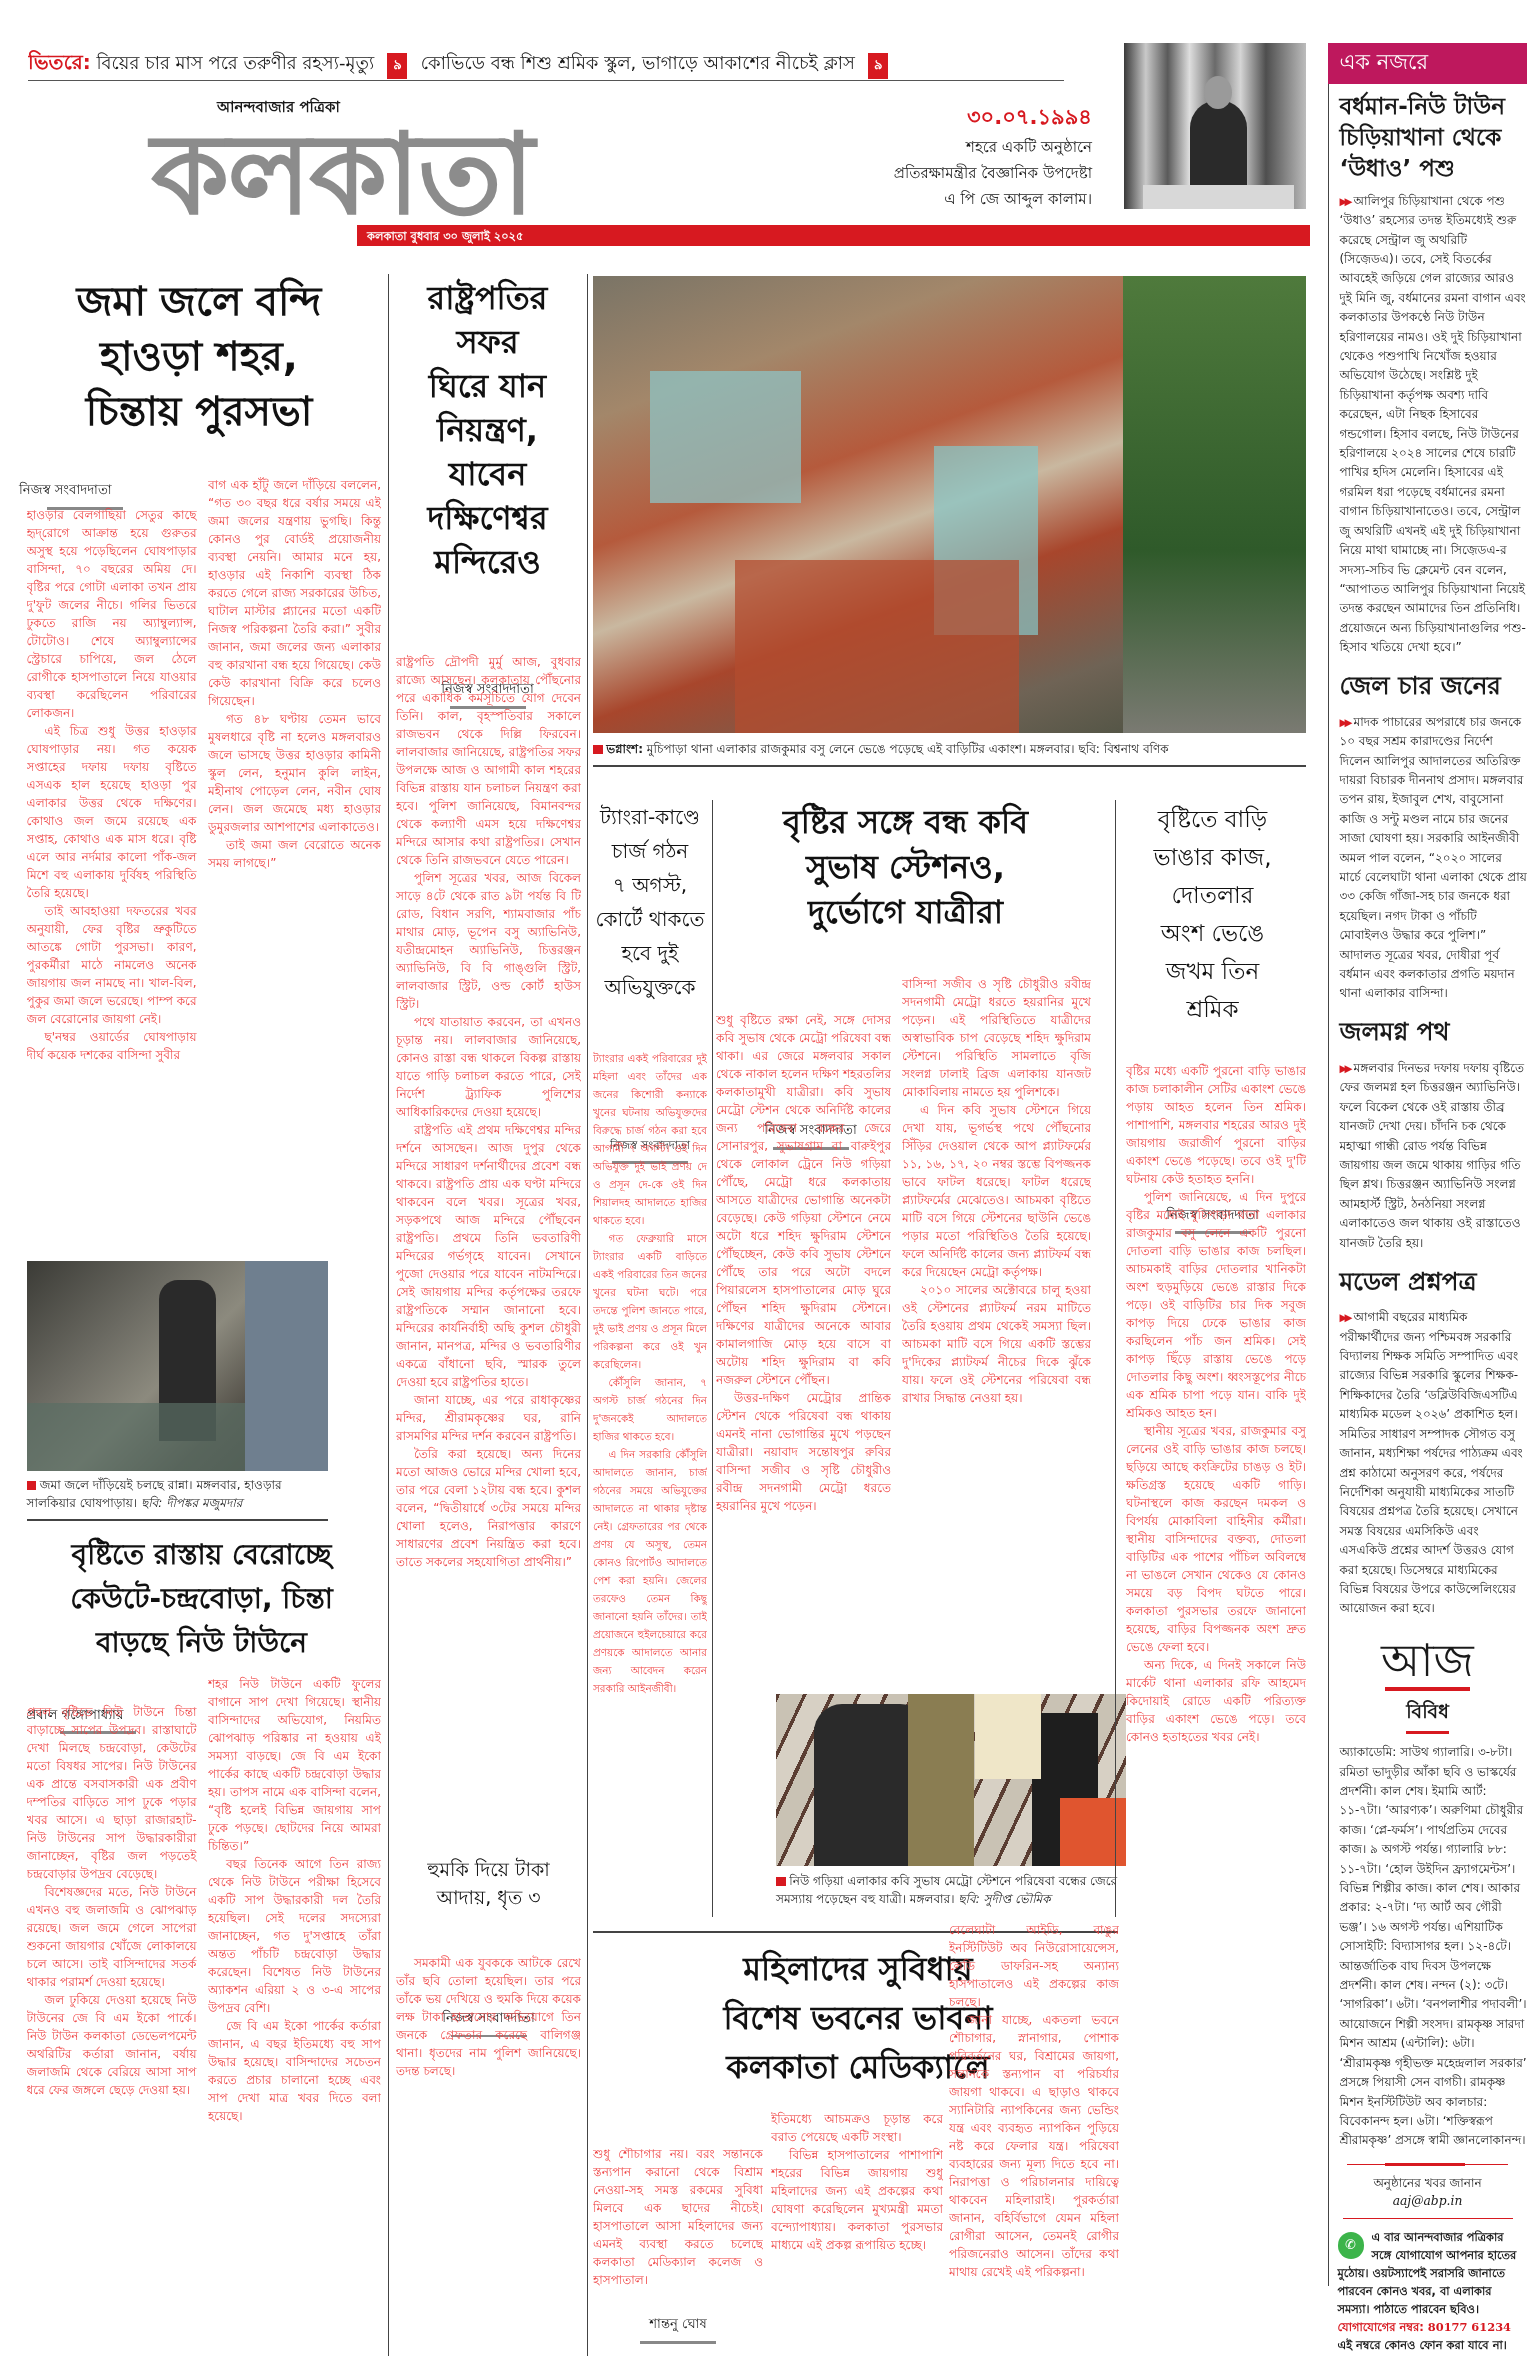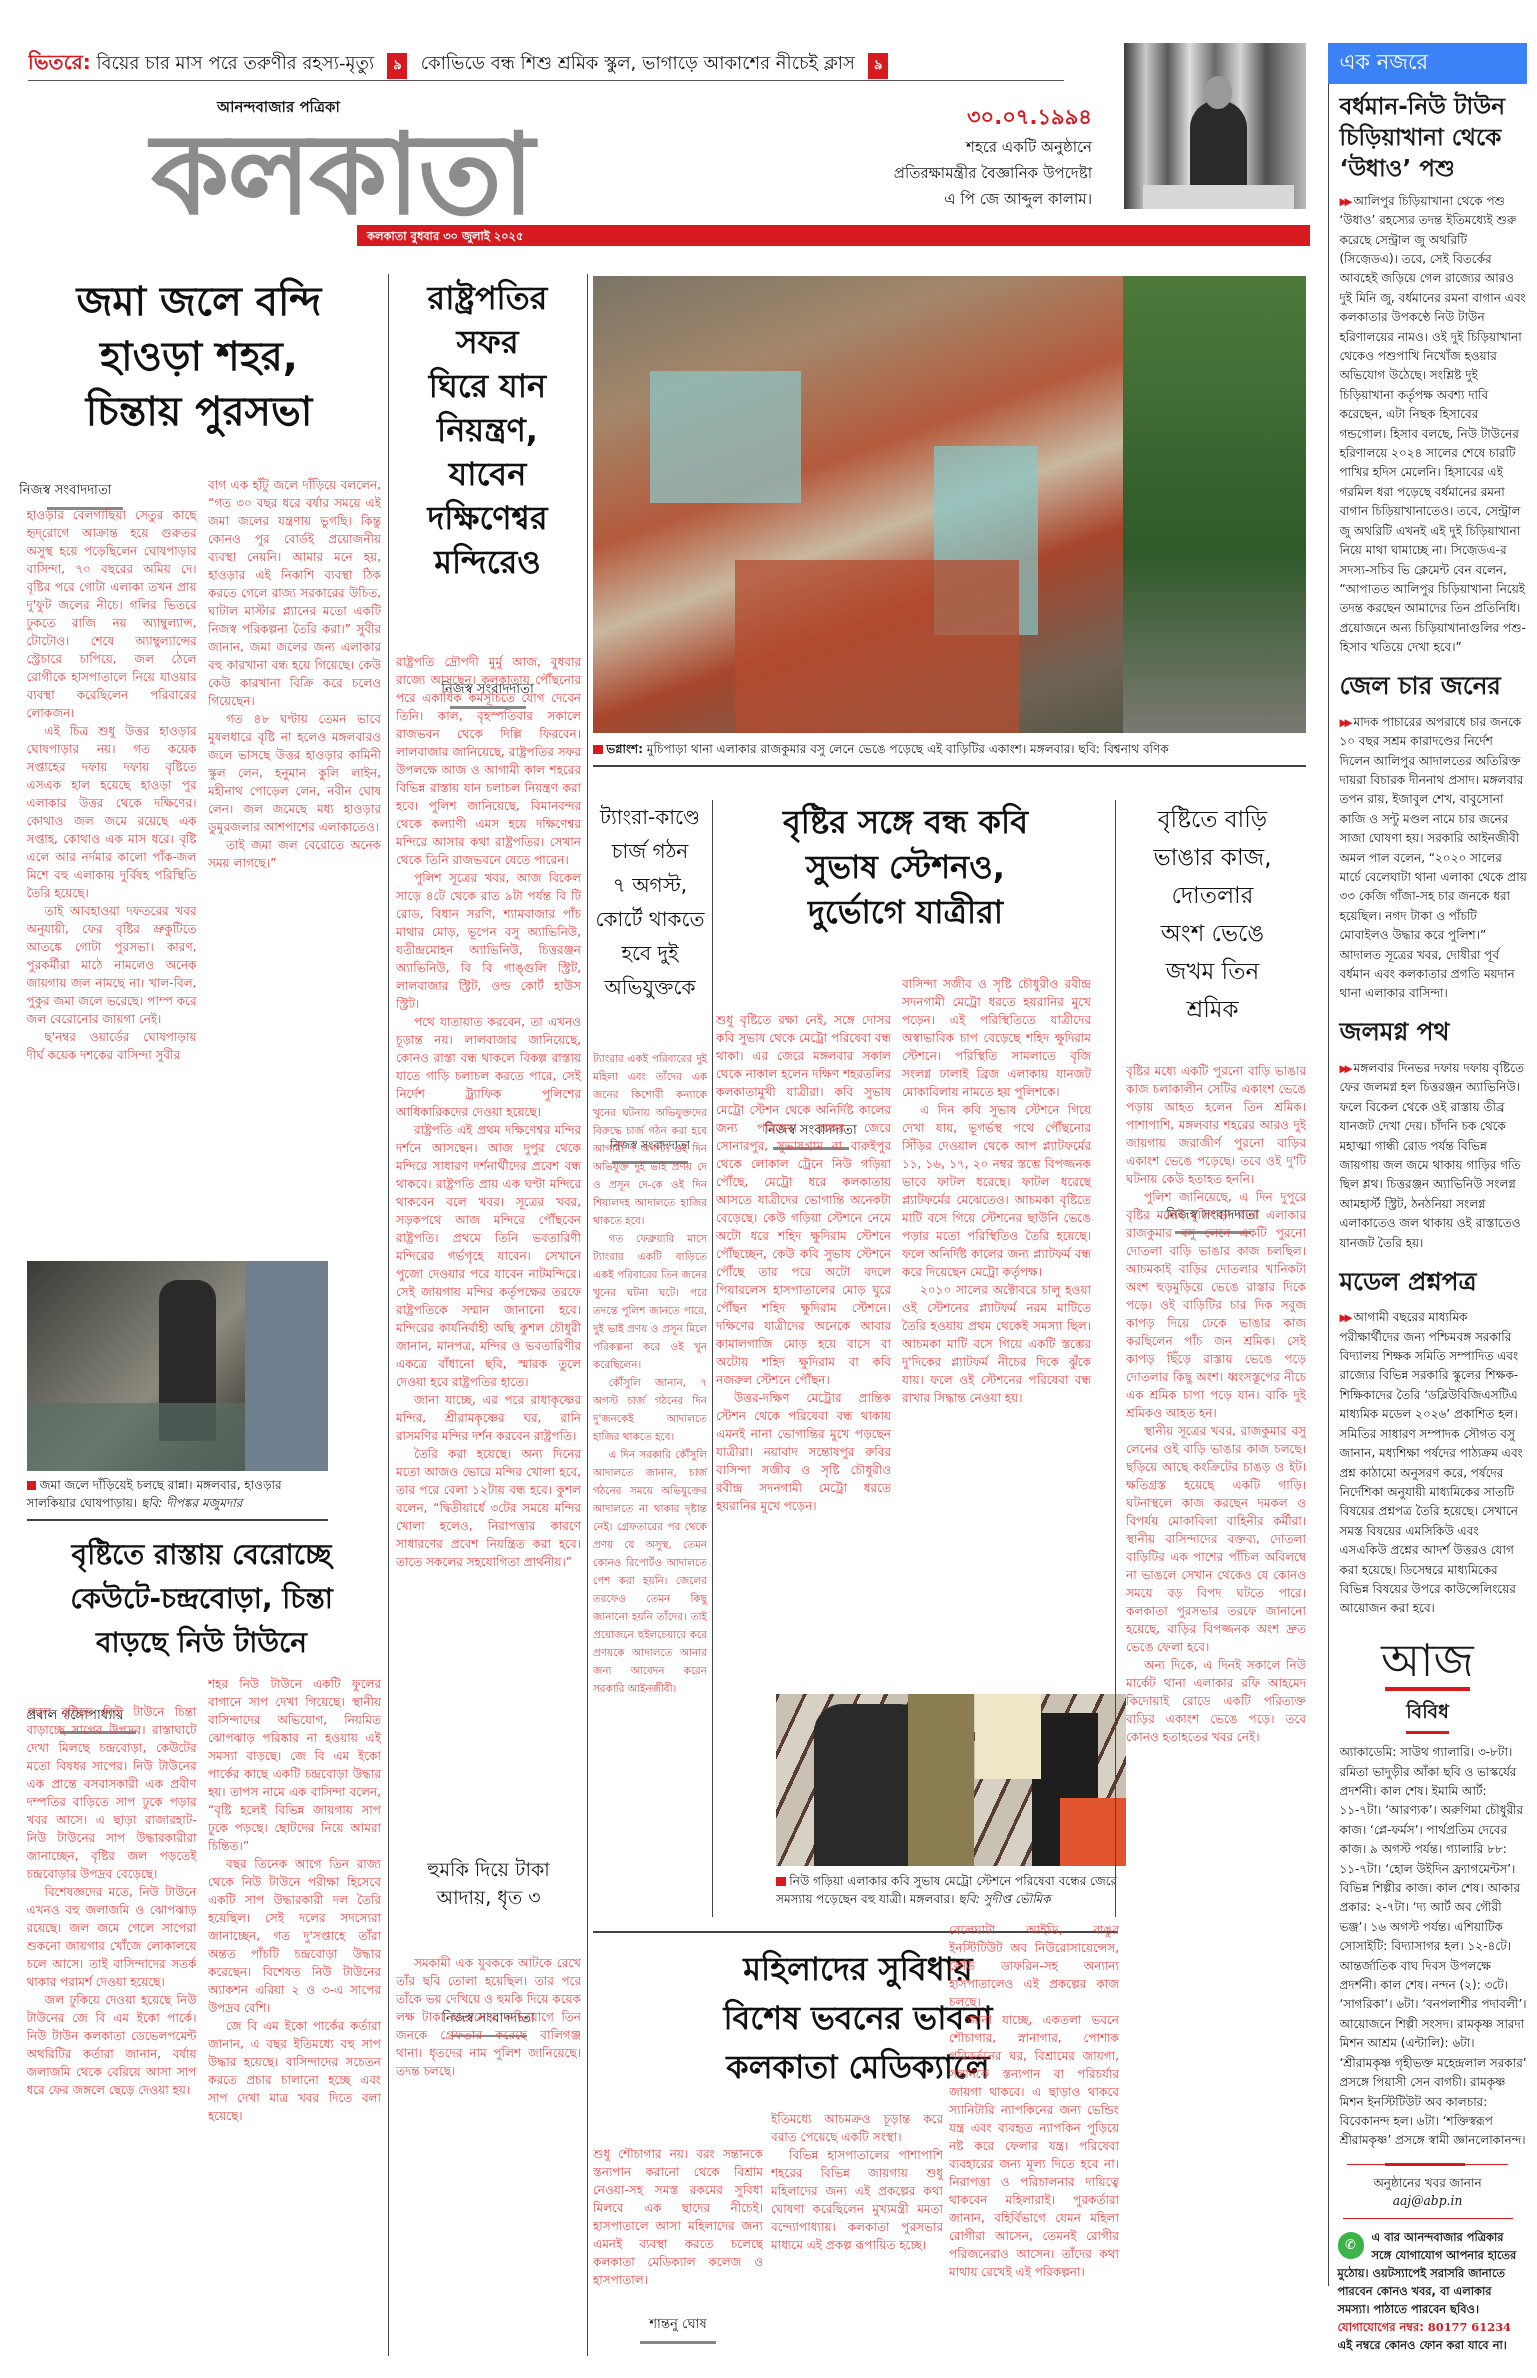--- a/index.html
+++ b/index.html
@@ -43,21 +43,21 @@
   <div style="position:absolute;right:218px;top:97px;font-family:'DejaVu Sans',sans-serif;font-size:15px;">এ পি জে আব্দুল কালাম।</div>
 </div>
 <div class="photo" style="left:1124px;top:43px;width:182px;height:166px;background:linear-gradient(90deg,#3a3a3a 0%,#c9c9c9 12%,#5a5a5a 24%,#dedede 36%,#6a6a6a 50%,#d5d5d5 64%,#4e4e4e 78%,#bcbcbc 100%);">
   <div style="position:absolute;left:66px;top:57px;width:57px;height:95px;background:#2a2a2a;border-radius:28px 28px 0 0;"></div>
   <div style="position:absolute;left:80px;top:33px;width:28px;height:33px;background:#9a9a9a;border-radius:50%;"></div>
   <div style="position:absolute;left:19px;top:142px;width:151px;height:24px;background:#d8d8d8;"></div>
 </div>
 
 <div class="vrule" style="left:1328px;top:43px;height:2243px;"></div>
 <div class="abs" style="left:1328px;top:43px;width:199px;">
-  <div style="background:#3b82f6;color:#fff;font-family:'DejaVu Sans',sans-serif;font-size:21px;padding:2.8px 11.4px;">এক নজরে</div>
+  <div style="background:#be185d;color:#fff;font-family:'DejaVu Sans',sans-serif;font-size:21px;padding:2.8px 11.4px;">এক নজরে</div>
   <div style="font-family:'DejaVu Sans',sans-serif;font-weight:bold;font-size:23px;line-height:31px;margin:7.6px 0 7.6px 11.4px;">
     <div>বর্ধমান-নিউ টাউন</div>
     <div>চিড়িয়াখানা থেকে</div>
     <div>‘উধাও’ পশু</div>
   </div>
   <div class="side-p" style="padding-left:11.4px;">
     <span class="arrow">▶▶</span><span>আলিপুর চিড়িয়াখানা থেকে পশু ‘উধাও’ রহস্যের তদন্ত ইতিমধ্যেই শুরু করেছে সেন্ট্রাল জু অথরিটি (সিজ়েডএ)। তবে, সেই বিতর্কের আবহেই জড়িয়ে গেল রাজ্যের আরও দুই মিনি জু, বর্ধমানের রমনা বাগান এবং কলকাতার উপকণ্ঠে নিউ টাউন হরিণালয়ের নামও। ওই দুই চিড়িয়াখানা থেকেও পশুপাখি নিখোঁজ হওয়ার অভিযোগ উঠেছে। সংশ্লিষ্ট দুই চিড়িয়াখানা কর্তৃপক্ষ অবশ্য দাবি করেছেন, এটা নিছক হিসাবের গন্ডগোল। হিসাব বলছে, নিউ টাউনের হরিণালয়ে ২০২৪ সালের শেষে চারটি পাখির হদিস মেলেনি। হিসাবের এই গরমিল ধরা পড়েছে বর্ধমানের রমনা বাগান চিড়িয়াখানাতেও। তবে, সেন্ট্রাল জু অথরিটি এখনই এই দুই চিড়িয়াখানা নিয়ে মাথা ঘামাচ্ছে না। সিজ়েডএ-র সদস্য-সচিব ভি ক্লেমেন্ট বেন বলেন, “আপাতত আলিপুর চিড়িয়াখানা নিয়েই তদন্ত করছেন আমাদের তিন প্রতিনিধি। প্রয়োজনে অন্য চিড়িয়াখানাগুলির পশু-হিসাব খতিয়ে দেখা হবে।”</span>
   </div>
   <div style="padding-left:11.4px;">
     <div class="sidebar-h">জেল চার জনের</div>

